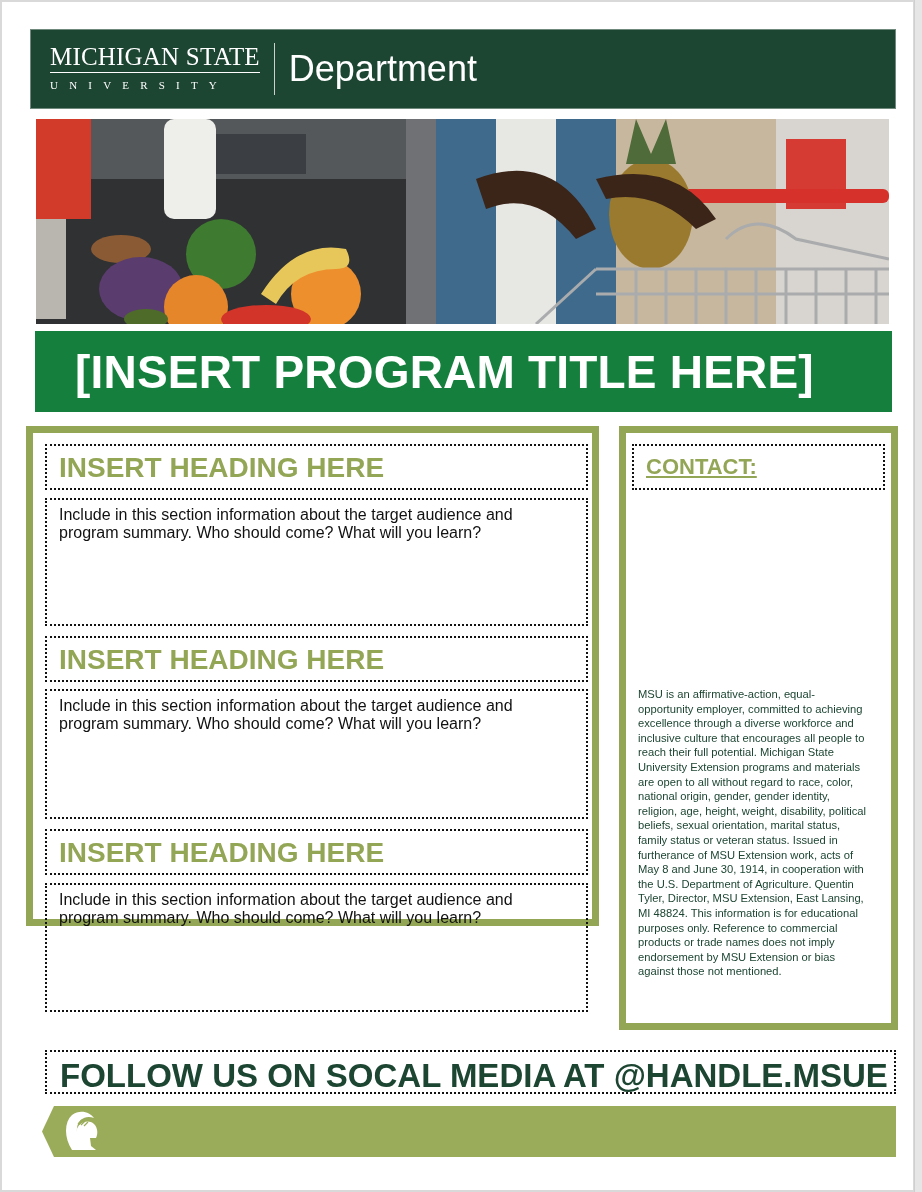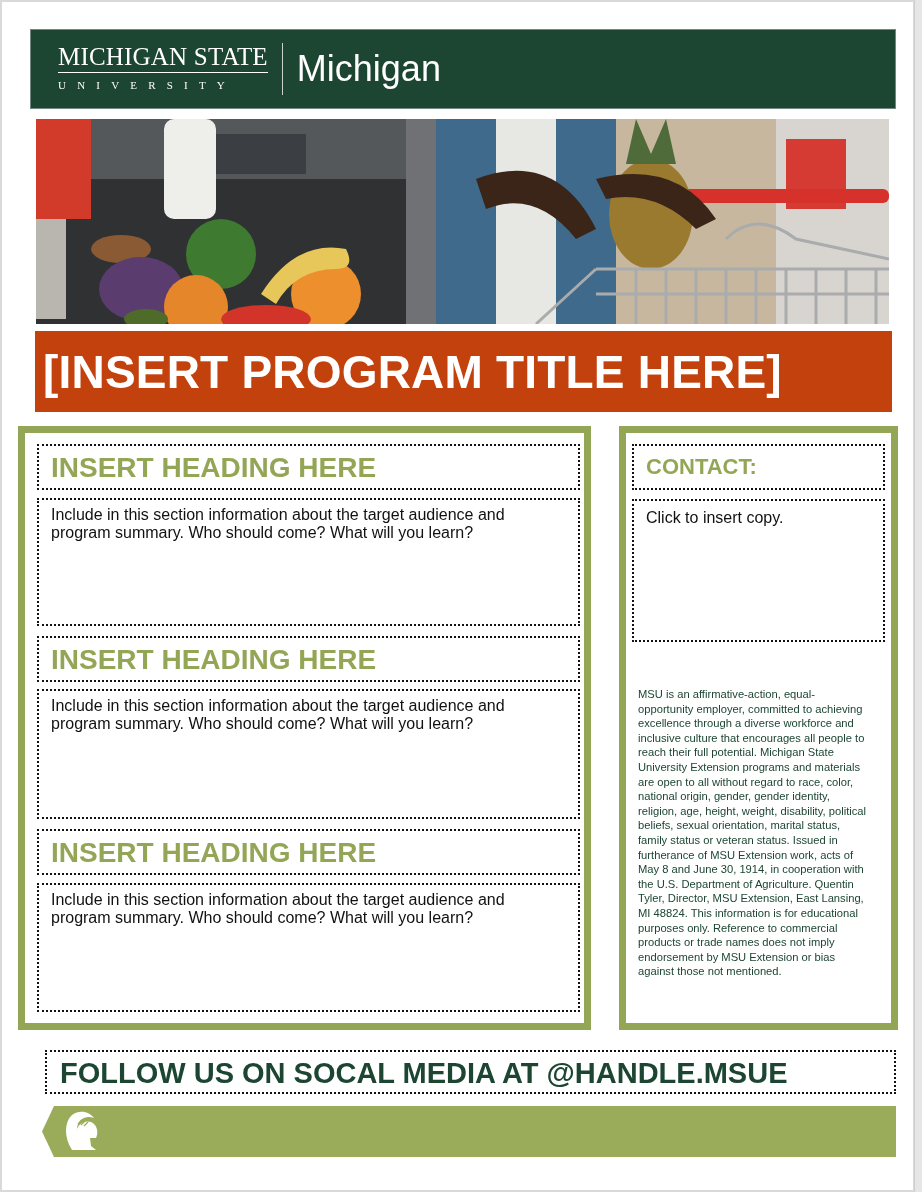--- a/index.html
+++ b/index.html
@@ -12,21 +12,21 @@
   }
   .scroll-strip {
     position: absolute; left: 914px; top: 0; width: 8px; height: 1192px;
     background: #e6e6e6; border-left: 1px solid #cfcfcf;
   }
 
   
   .header {
     position: absolute; left: 28px; top: 27px; width: 866px; height: 80px;
     background: #1c4532; border: 1px solid #6f8a7c;
-    display: flex; align-items: center; padding-left: 8px;
+    display: flex; align-items: center;
   }
   .msu-word { margin-left: 19px; color: #fff; display: flex; flex-direction: column; align-items: stretch; }
   .msu-line1 {
     font-family: "Liberation Serif", serif; font-size: 25px; letter-spacing: 0.2px;
     line-height: 26px; padding-bottom: 2px; border-bottom: 1px solid #ffffff; white-space: nowrap;
   }
   .msu-line2 {
     font-family: "Liberation Serif", serif; font-size: 11px; letter-spacing: 11.2px;
     line-height: 20px; margin-top: 2px; white-space: nowrap;
   }
@@ -36,60 +36,60 @@
   
   .photo {
     position: absolute; left: 34px; top: 117px; width: 853px; height: 205px; overflow: hidden;
     background: linear-gradient(90deg, #3a3a3a 0%, #4a4d50 30%, #394e64 55%, #6a5c50 75%, #c9c1b6 100%);
   }
   .photo svg { display: block; }
 
   
   .title-bar {
     position: absolute; left: 33px; top: 329px; width: 857px; height: 81px;
-    background: #c2410c; display: flex; align-items: center;
+    background: #15803d; display: flex; align-items: center; padding-left: 32px;
   }
   .title-text {
     color: #ffffff; font-weight: bold; font-size: 46px; margin-left: 8px; white-space: nowrap; letter-spacing: 0.2px;
   }
 
   
   .panel { position: absolute; border: 7px solid #93a656; background: #fff; }
-  .left-panel { left: 18px; top: 426px; width: 573px; height: 604px; }
+  .left-panel { left: 26px; top: 426px; width: 573px; height: 500px; }
   .right-panel { left: 619px; top: 426px; width: 279px; height: 604px; }
 
   .dotted { position: absolute; border: 2px dotted #111; }
   .heading-box { height: 46px; }
   .heading-text { color: #93a656; font-weight: bold; font-size: 28px; position: absolute; left: 12px; top: 6px; white-space: nowrap; }
   .body-box { }
   .body-text { color: #111; font-size: 16px; line-height: 18px; position: absolute; left: 12px; top: 6px; right: 10px; }
 
   .disclaimer {
     position: absolute; left: 12px; top: 254px; width: 230px;
     color: #1c4532; font-size: 11.2px; line-height: 14.6px;
   }
 
   
   .social-box { position: absolute; left: 45px; top: 1050px; width: 851px; height: 44px; border: 2px dotted #111; }
-  .social-text { position: absolute; left: 13px; top: 5px; color: #1c4532; font-weight: bold; font-size: 29px; white-space: nowrap; }
+  .social-text { position: absolute; left: 13px; top: 5px; color: #1c4532; font-weight: bold; font-size: 33px; white-space: nowrap; }
 
   .footer-bar { position: absolute; left: 42px; top: 1106px; width: 854px; height: 51px; }
 </style>
 </head>
 <body>
 
 <div class="page">
 
   <div class="header">
     <div class="msu-word">
       <div class="msu-line1">MICHIGAN STATE</div>
       <div class="msu-line2">UNIVERSITY</div>
     </div>
     <div class="header-divider"></div>
-    <div class="extension">Michigan</div>
+    <div class="extension">Department</div>
   </div>
 
   <div class="photo">
     <svg width="853" height="205" viewBox="0 0 853 205">
 
       <rect x="0" y="0" width="420" height="205" fill="#2f3133"></rect>
       <rect x="0" y="0" width="420" height="60" fill="#55585b"></rect>
       <rect x="180" y="15" width="90" height="40" fill="#3b3e42"></rect>
       <rect x="0" y="0" width="55" height="100" fill="#d23a2a"></rect>
       <rect x="0" y="100" width="30" height="100" fill="#b9b6b0"></rect>
@@ -157,24 +157,21 @@
   <div class="dotted heading-box" style="left:12px; top:396px; width:543px;">
     <div class="heading-text">INSERT HEADING HERE</div>
   </div>
   <div class="dotted body-box" style="left:12px; top:450px; width:543px; height:129px;">
     <div class="body-text">Include in this section information about the target audience and program summary. Who should come? What will you learn?</div>
   </div>
 </div>
 
 <div class="panel right-panel">
   <div class="dotted heading-box" style="left:6px; top:11px; width:253px;">
-    <div class="heading-text" style="font-size:22px; top:8px;">CONTACT:</div>
-  </div>
-  <div class="dotted body-box" style="left:6px; top:66px; width:253px; height:143px;">
-    <div class="body-text" style="font-size:16px; top:8px;">Click to insert copy.</div>
+    <div class="heading-text" style="font-size:22px; top:8px;text-decoration:underline;">CONTACT:</div>
   </div>
   <div class="disclaimer">MSU is an affirmative-action, equal-opportunity employer, committed to achieving excellence through a diverse workforce and inclusive culture that encourages all people to reach their full potential. Michigan State University Extension programs and materials are open to all without regard to race, color, national origin, gender, gender identity, religion, age, height, weight, disability, political beliefs, sexual orientation, marital status, family status or veteran status. Issued in furtherance of MSU Extension work, acts of May 8 and June 30, 1914, in cooperation with the U.S. Department of Agriculture. Quentin Tyler, Director, MSU Extension, East Lansing, MI 48824. This information is for educational purposes only. Reference to commercial products or trade names does not imply endorsement by MSU Extension or bias against those not mentioned.</div>
 </div>
 
 <div class="social-box">
   <div class="social-text">FOLLOW US ON SOCAL MEDIA AT @HANDLE.MSUE</div>
 </div>
 
 <div class="footer-bar">
   <svg width="854" height="51" viewBox="0 0 854 51">

